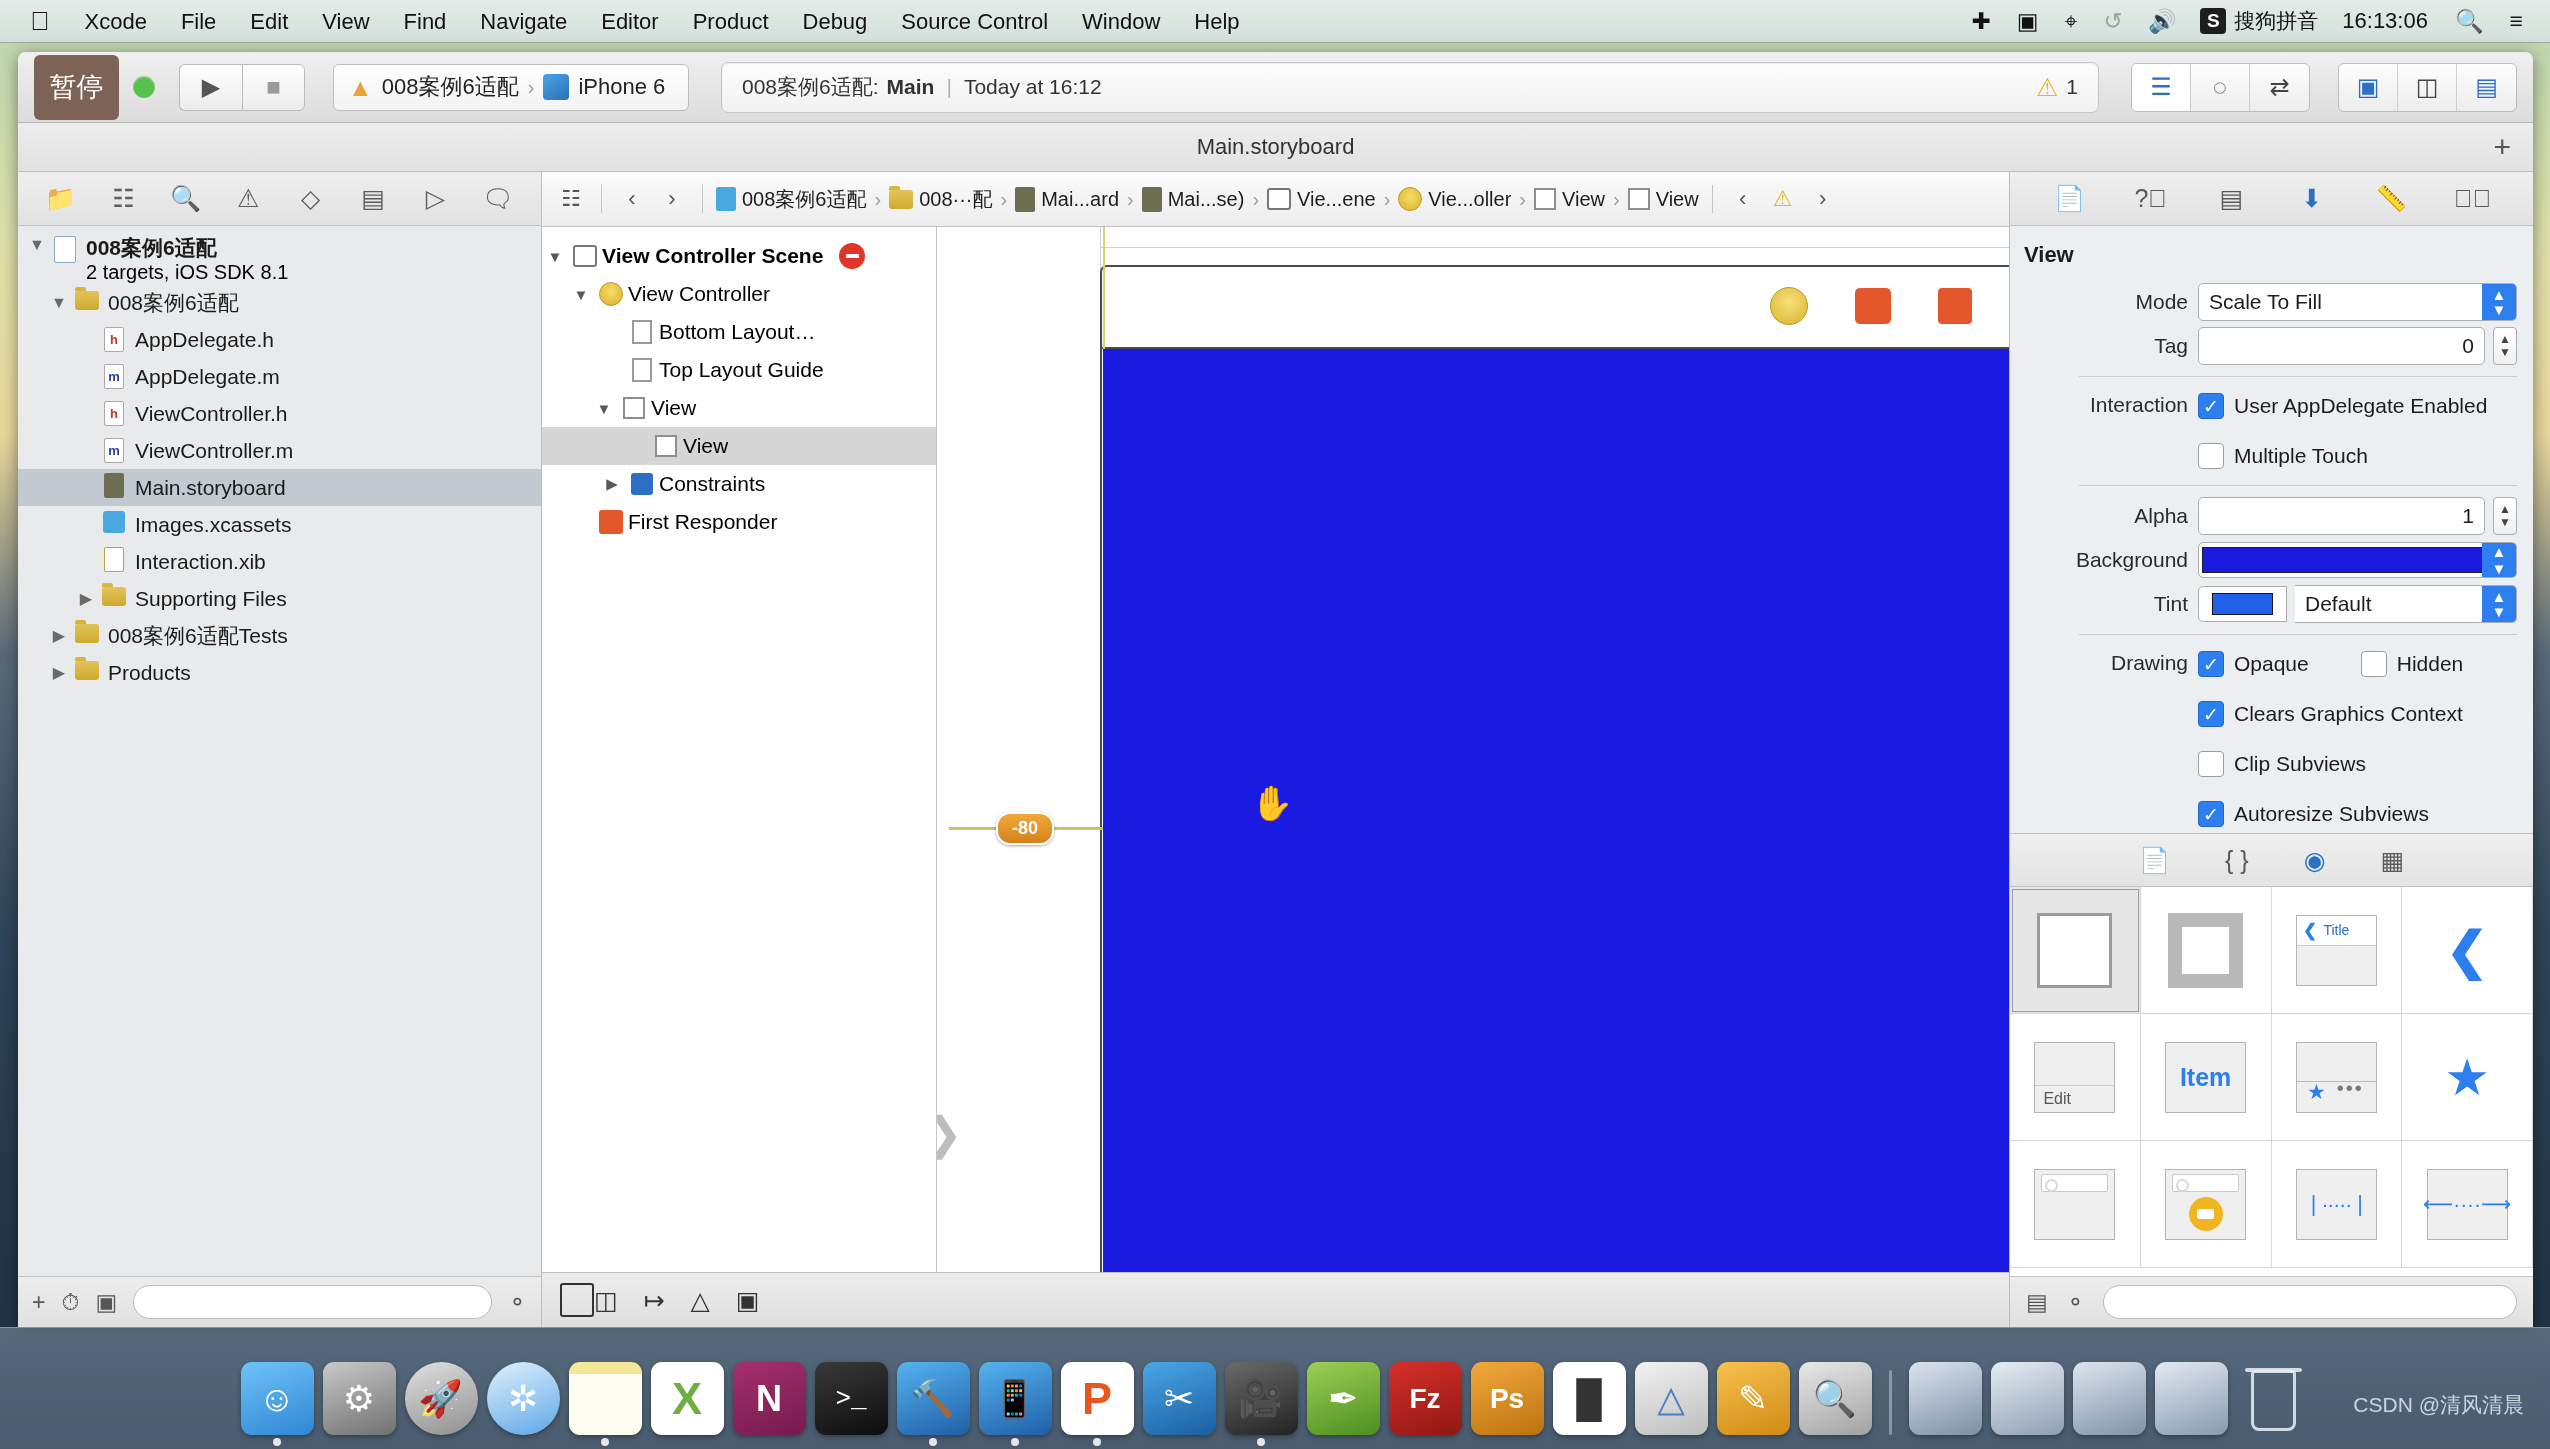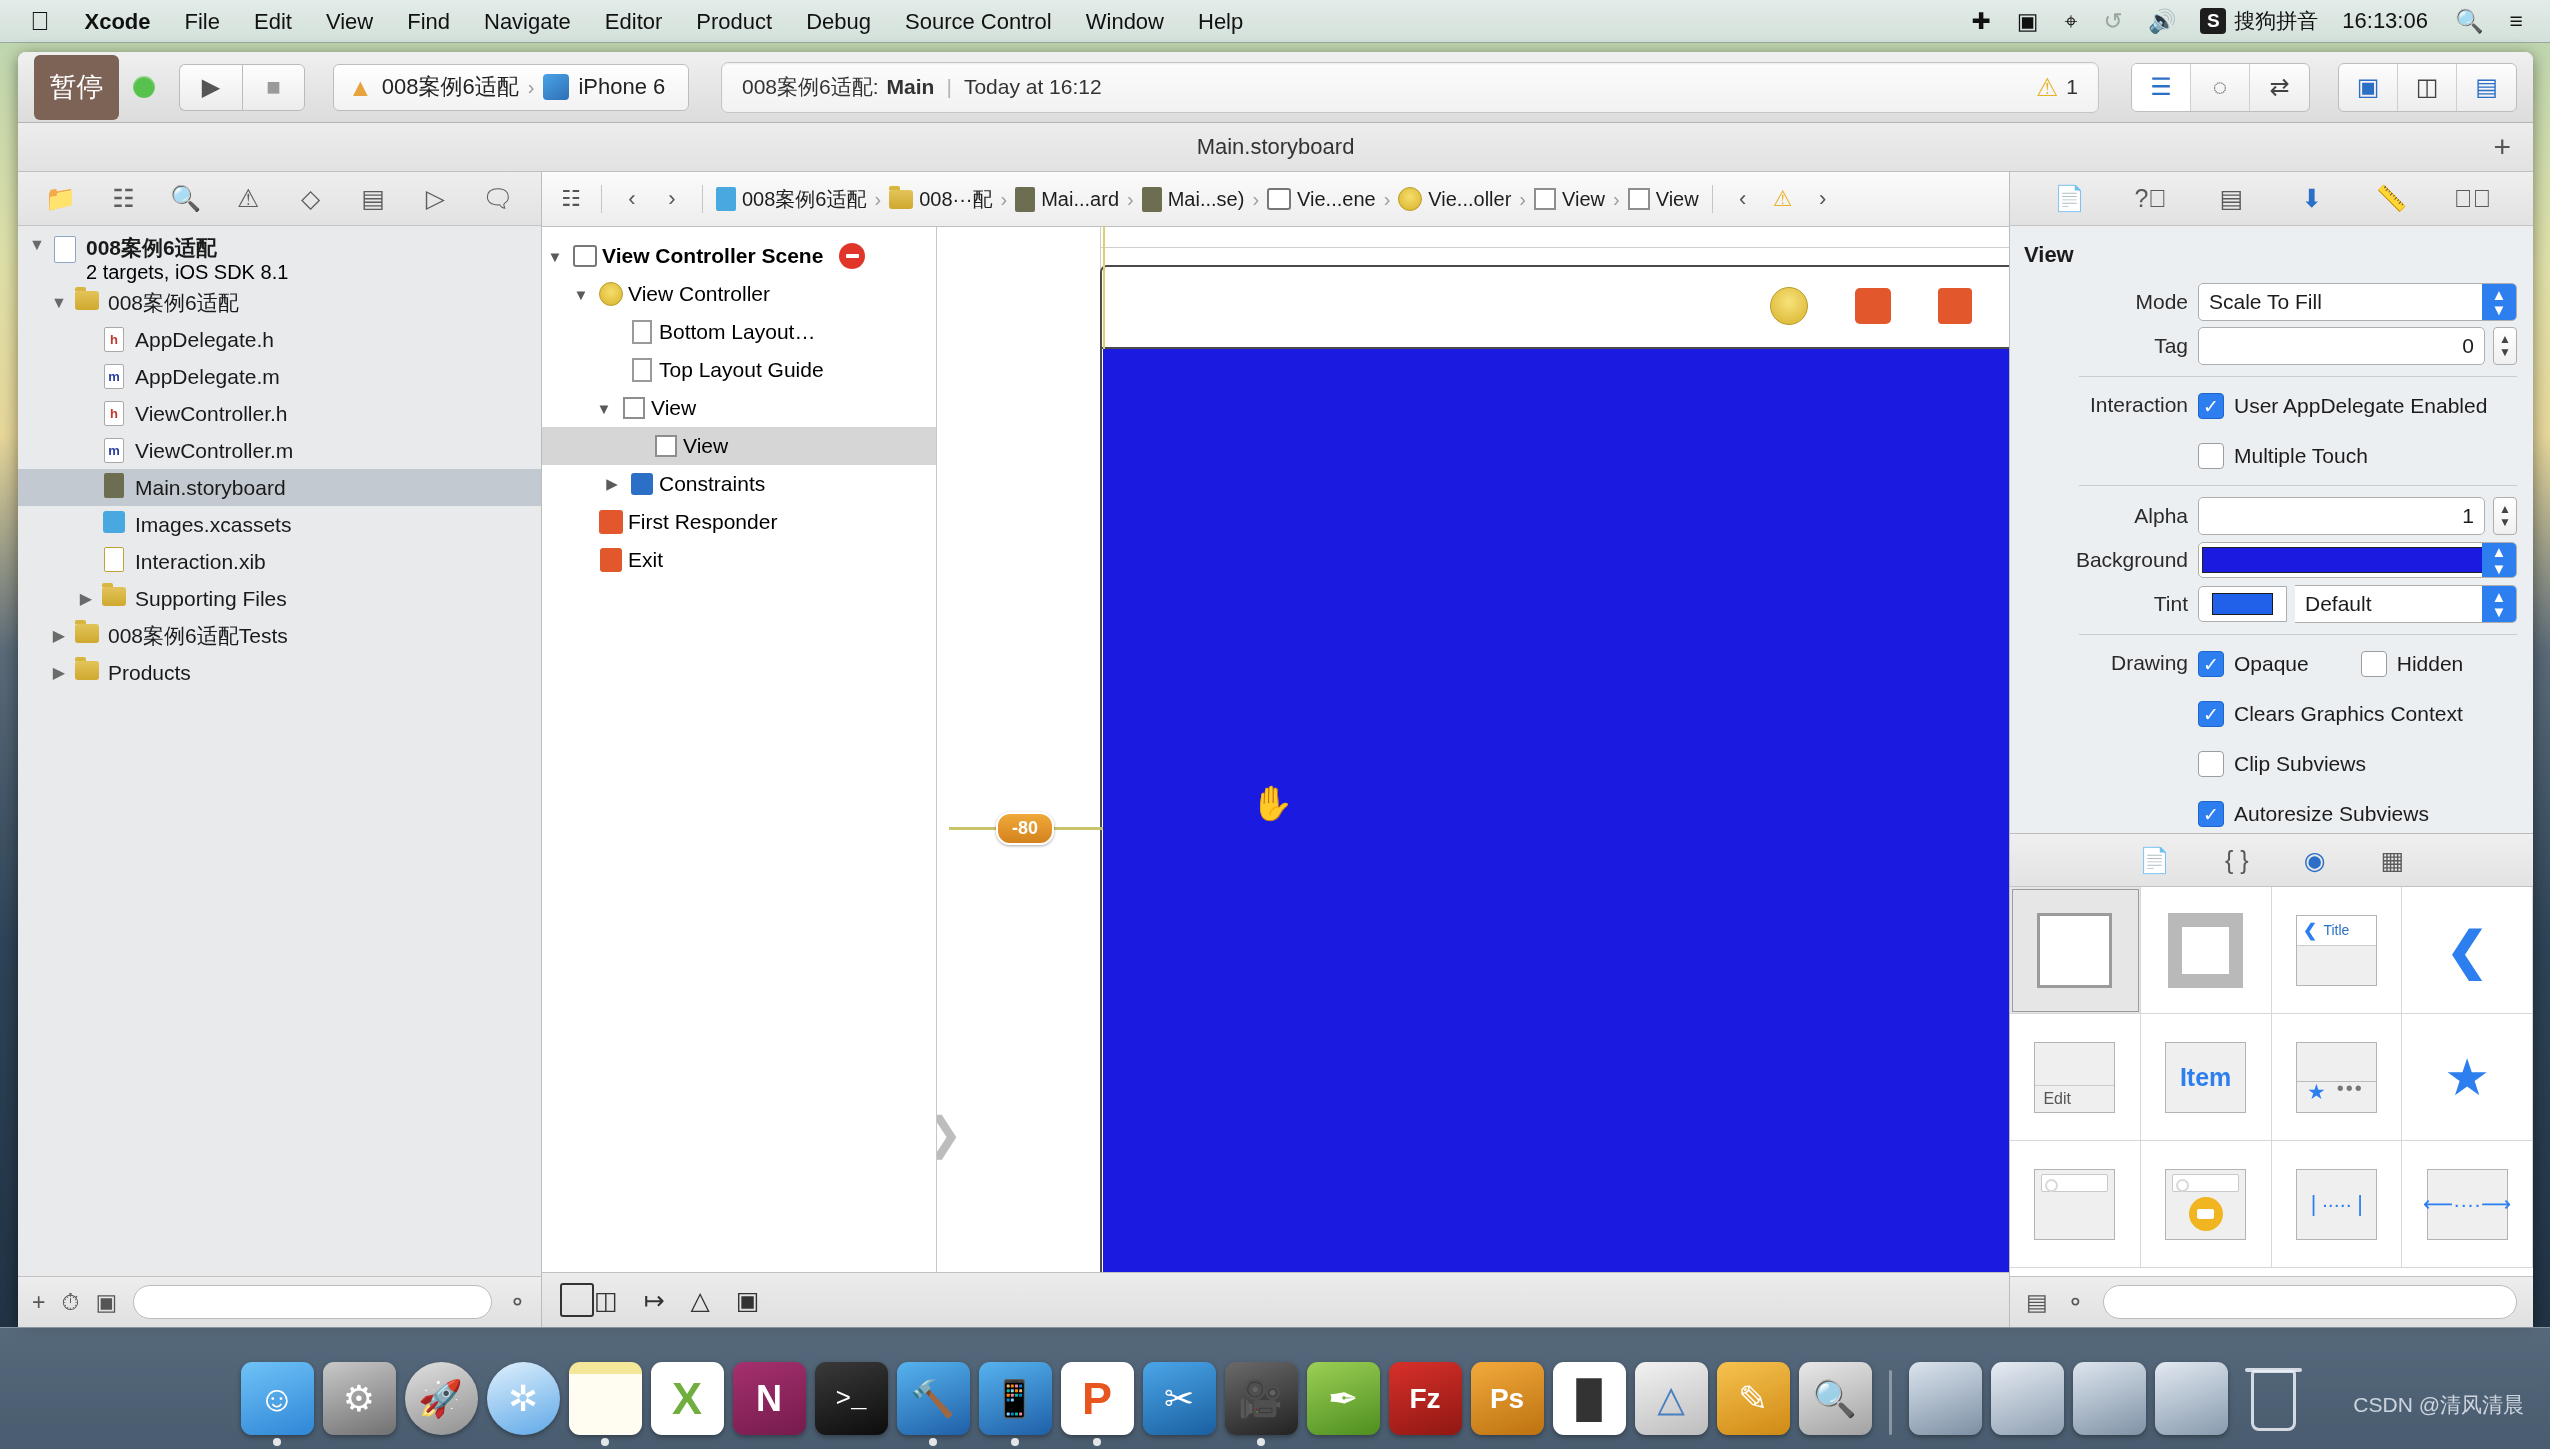--- a/index.html
+++ b/index.html
@@ -17,21 +17,21 @@
   }
   
   #menubar{
     position:absolute; top:0; left:0; right:0; height:43px;
     background:linear-gradient(180deg,#e3ece8 0%, #d3e0da 100%);
     border-bottom:1px solid #9aa8a2;
     display:flex; align-items:center; padding:0 14px; gap:0;
     font-size:22px; color:#111;
   }
   .mb-item{ padding:0 17px; height:43px; line-height:43px; white-space:nowrap; cursor:default;}
-  .mb-item.bold{ font-weight:bold;text-align:center; }
+  .mb-item.bold{ font-weight:normal;text-align:center; }
   #apple-logo{ padding:0 18px 0 16px; font-size:26px; line-height:40px;}
   .mb-spacer{ flex:1 1 auto; }
   .mb-right{ display:flex; align-items:center; gap:0; font-size:21px;}
   .mb-right .mb-icon{ padding:0 13px; font-size:23px; line-height:43px; }
   .sogou-badge{
     display:inline-block; width:26px;height:26px; background:#1d1d1d;color:#fff;
     font-weight:bold; font-size:19px; text-align:center; line-height:26px; border-radius:4px;
     margin-right:8px; vertical-align:middle;
   }
   .sogou-wrap{ display:flex;align-items:center; padding:0 10px; }
@@ -614,27 +614,20 @@
               </span>
             <span>Constraints</span>
           </div>
           <div class="orow" style="padding-left:26px;">
             <span class="otw"></span>
             <span class="oico">
                 <span class="frico"></span>
               </span>
             <span>First Responder</span>
           </div>
-          <div class="orow" style="padding-left:26px;">
-            <span class="otw"></span>
-            <span class="oico">
-                <span class="exitico"></span>
-              </span>
-            <span>Exit</span>
-          </div>
         </div>
 
         <div id="canvaswrap">
           <div id="canvas">
             <div class="top-guide"></div>
             <div class="guide-v" style="left:163px;"></div>
             <div class="scene-outer"></div>
             <div class="scene-dock">
               <span class="dock-vc"></span>
               <span class="dock-fr"></span>

